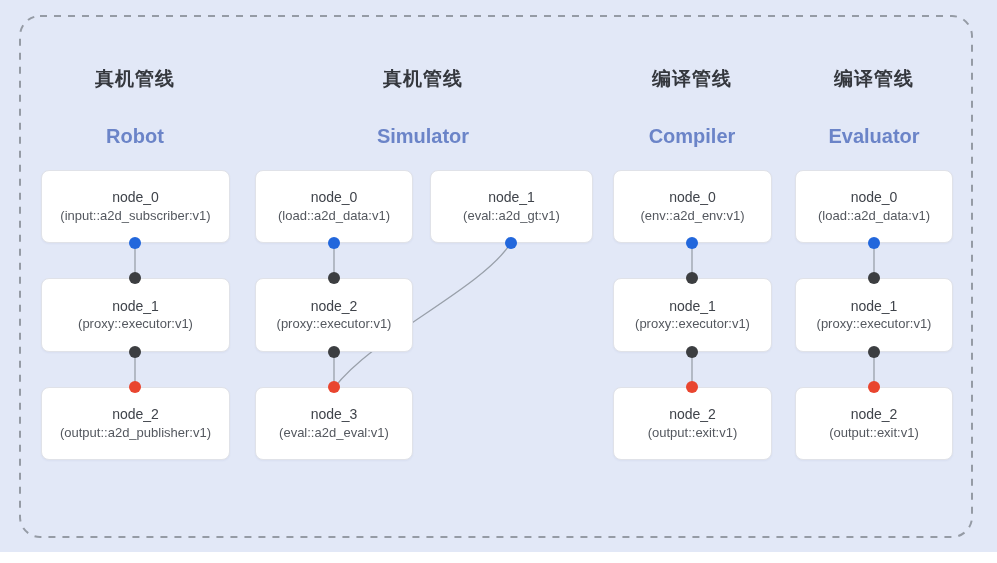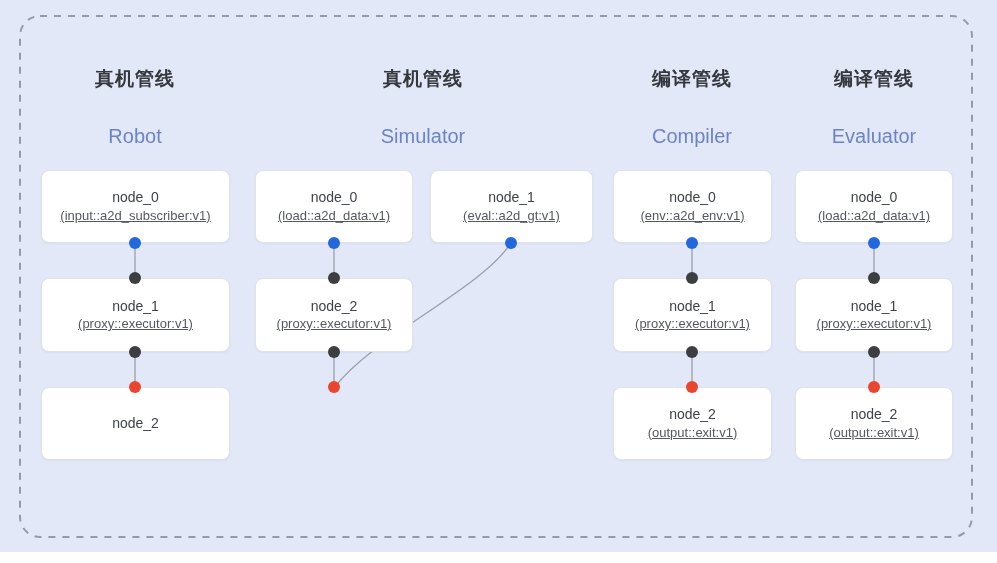--- a/index.html
+++ b/index.html
@@ -33,21 +33,21 @@
     color: #34373d;
     letter-spacing: 1px;
     white-space: nowrap;
     z-index: 2;
   }
   .pl-sub {
     position: absolute;
     top: 125px;
     transform: translateX(-50%);
     font-size: 20px;
-    font-weight: 400;
+    font-weight: 700;
     color: #6b84c8;
     white-space: nowrap;
     z-index: 2;
   }
   .nbox {
     position: absolute;
     background: #ffffff;
     border: 1px solid #e0e2e8;
     border-radius: 8px;
     box-shadow: 0 1px 2px rgba(40,60,110,0.05);
@@ -61,21 +61,20 @@
   }
   .nbox .nname {
     font-size: 14px;
     color: #3f434a;
     line-height: 1.25;
   }
   .nbox .ntype {
     font-size: 13px;
     color: #54585f;
     line-height: 1.25;
-    text-decoration: underline;
   }
   .dot {
     position: absolute;
     width: 12px; height: 12px;
     border-radius: 50%;
     z-index: 3;
   }
   .dot.blue  { background: #2267dc; }
   .dot.black { background: #3c3e41; }
   .dot.red   { background: #e9452f; }
@@ -115,33 +114,38 @@
   <div class="nbox" style="left:41px;top:170px;width:189px;height:73px">
     <div class="nname">node_0</div>
     <div class="ntype">(input::a2d_subscriber:v1)</div>
   </div>
   <div class="nbox" style="left:41px;top:278px;width:189px;height:74px">
     <div class="nname">node_1</div>
     <div class="ntype">(proxy::executor:v1)</div>
   </div>
   <div class="nbox" style="left:41px;top:387px;width:189px;height:73px">
     <div class="nname">node_2</div>
+    <div class="ntype">(output::a2d_publisher:v1)</div>
   </div>
 
   <div class="nbox" style="left:255px;top:170px;width:158px;height:73px">
     <div class="nname">node_0</div>
     <div class="ntype">(load::a2d_data:v1)</div>
   </div>
   <div class="nbox" style="left:430px;top:170px;width:163px;height:73px">
     <div class="nname">node_1</div>
     <div class="ntype">(eval::a2d_gt:v1)</div>
   </div>
   <div class="nbox" style="left:255px;top:278px;width:158px;height:74px">
     <div class="nname">node_2</div>
     <div class="ntype">(proxy::executor:v1)</div>
+  </div>
+  <div class="nbox" style="left:255px;top:387px;width:158px;height:73px">
+    <div class="nname">node_3</div>
+    <div class="ntype">(eval::a2d_eval:v1)</div>
   </div>
 
   <div class="nbox" style="left:613px;top:170px;width:159px;height:73px">
     <div class="nname">node_0</div>
     <div class="ntype">(env::a2d_env:v1)</div>
   </div>
   <div class="nbox" style="left:613px;top:278px;width:159px;height:74px">
     <div class="nname">node_1</div>
     <div class="ntype">(proxy::executor:v1)</div>
   </div>

